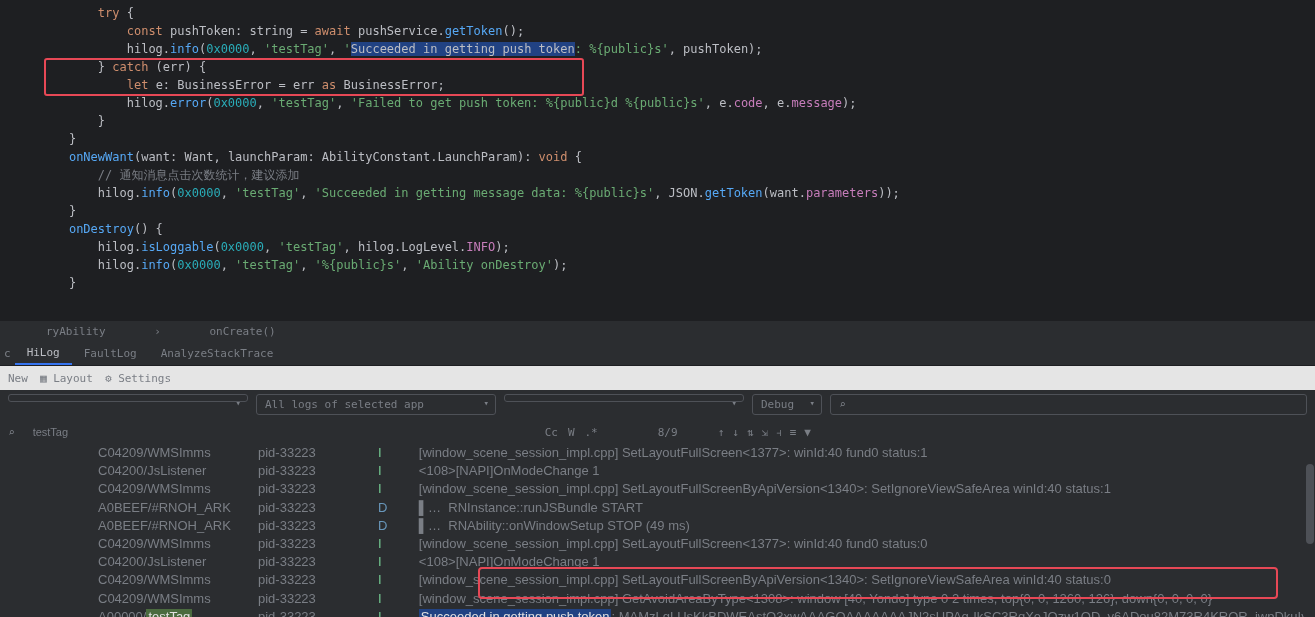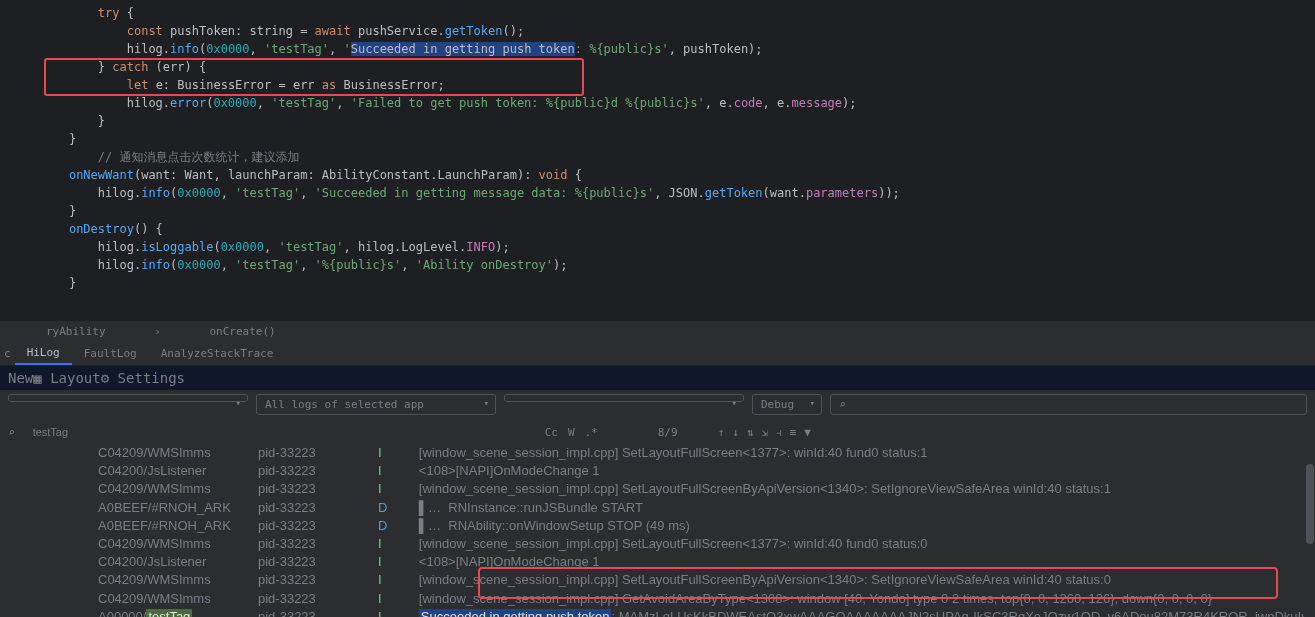--- a/index.html
+++ b/index.html
@@ -60,26 +60,27 @@
       padding: 4px 12px;
       font-size: 11px;
       color: #7a7e85;
       cursor: pointer;
     }
     .tab.active {
       color: #bcbec4;
       border-bottom: 2px solid #3574f0;
     }
     .toolbar-row {
-      background: #0f172a;
-      display: flex;
-      align-items: center;
-      padding: 4px 8px;
+      background: #e5e5e5;
+      display: flex;
+      align-items: center;
+      padding: 4px 8px;
+      gap: 12px;
       height: 24px;
-      font-size: 14px;
+      font-size: 11px;
       color: #7a7e85;
     }
     .filter-row {
       background: #2b2d30;
       display: flex;
       align-items: flex-start;
       padding: 4px 8px;
       gap: 8px;
       height: 30px;
     }
@@ -184,22 +185,22 @@
       <div class="code-line">        <span class="kw">try</span> {</div>
       <div class="code-line">            <span class="kw">const</span> <span class="ident">pushToken</span>: <span class="type">string</span> = <span class="kw">await</span> <span class="ident">pushService</span>.<span class="method">getToken</span>();</div>
       <div class="code-line">            <span class="ident">hilog</span>.<span class="method">info</span>(<span class="num">0x0000</span>, <span class="str">'testTag'</span>, <span class="str">'<span class="highlighted-text">Succeeded in getting push token</span>: %{public}s'</span>, <span class="ident">pushToken</span>);</div>
       <div class="code-line">        } <span class="kw">catch</span> (<span class="ident">err</span>) {</div>
       <div class="code-line">            <span class="kw">let</span> <span class="ident">e</span>: <span class="type">BusinessError</span> = <span class="ident">err</span> <span class="kw">as</span> <span class="type">BusinessError</span>;</div>
       <div class="code-line">            <span class="ident">hilog</span>.<span class="method">error</span>(<span class="num">0x0000</span>, <span class="str">'testTag'</span>, <span class="str">'Failed to get push token: %{public}d %{public}s'</span>, <span class="ident">e</span>.<span class="field">code</span>, <span class="ident">e</span>.<span class="field">message</span>);</div>
       <div class="code-line">        }</div>
       <div class="code-line"></div>
       <div class="code-line">    }</div>
       <div class="code-line"></div>
+      <div class="code-line">    <span class="method">onNewWant</span>(<span class="ident">want</span>: <span class="type">Want</span>, <span class="ident">launchParam</span>: <span class="type">AbilityConstant</span>.<span class="type">LaunchParam</span>): <span class="kw">void</span> {</div>
       <div class="code-line">        <span class="comment">// 通知消息点击次数统计，建议添加</span></div>
-      <div class="code-line">    <span class="method">onNewWant</span>(<span class="ident">want</span>: <span class="type">Want</span>, <span class="ident">launchParam</span>: <span class="type">AbilityConstant</span>.<span class="type">LaunchParam</span>): <span class="kw">void</span> {</div>
       <div class="code-line">        <span class="ident">hilog</span>.<span class="method">info</span>(<span class="num">0x0000</span>, <span class="str">'testTag'</span>, <span class="str">'Succeeded in getting message data: %{public}s'</span>, <span class="ident">JSON</span>.<span class="method">getToken</span>(<span class="ident">want</span>.<span class="field">parameters</span>));</div>
       <div class="code-line">    }</div>
       <div class="code-line"></div>
       <div class="code-line">    <span class="method">onDestroy</span>() {</div>
       <div class="code-line">        <span class="ident">hilog</span>.<span class="method">isLoggable</span>(<span class="num">0x0000</span>, <span class="str">'testTag'</span>, <span class="ident">hilog</span>.<span class="type">LogLevel</span>.<span class="field">INFO</span>);</div>
       <div class="code-line">        <span class="ident">hilog</span>.<span class="method">info</span>(<span class="num">0x0000</span>, <span class="str">'testTag'</span>, <span class="str">'%{public}s'</span>, <span class="str">'Ability onDestroy'</span>);</div>
       <div class="code-line">    }</div>
     </div>
 <div style="position: absolute; left: 44px; top: 58px; width: 540px; height: 38px; border: 2px solid rgb(231, 72, 86); border-radius: 3px; pointer-events: none;"></div>
   </div>

